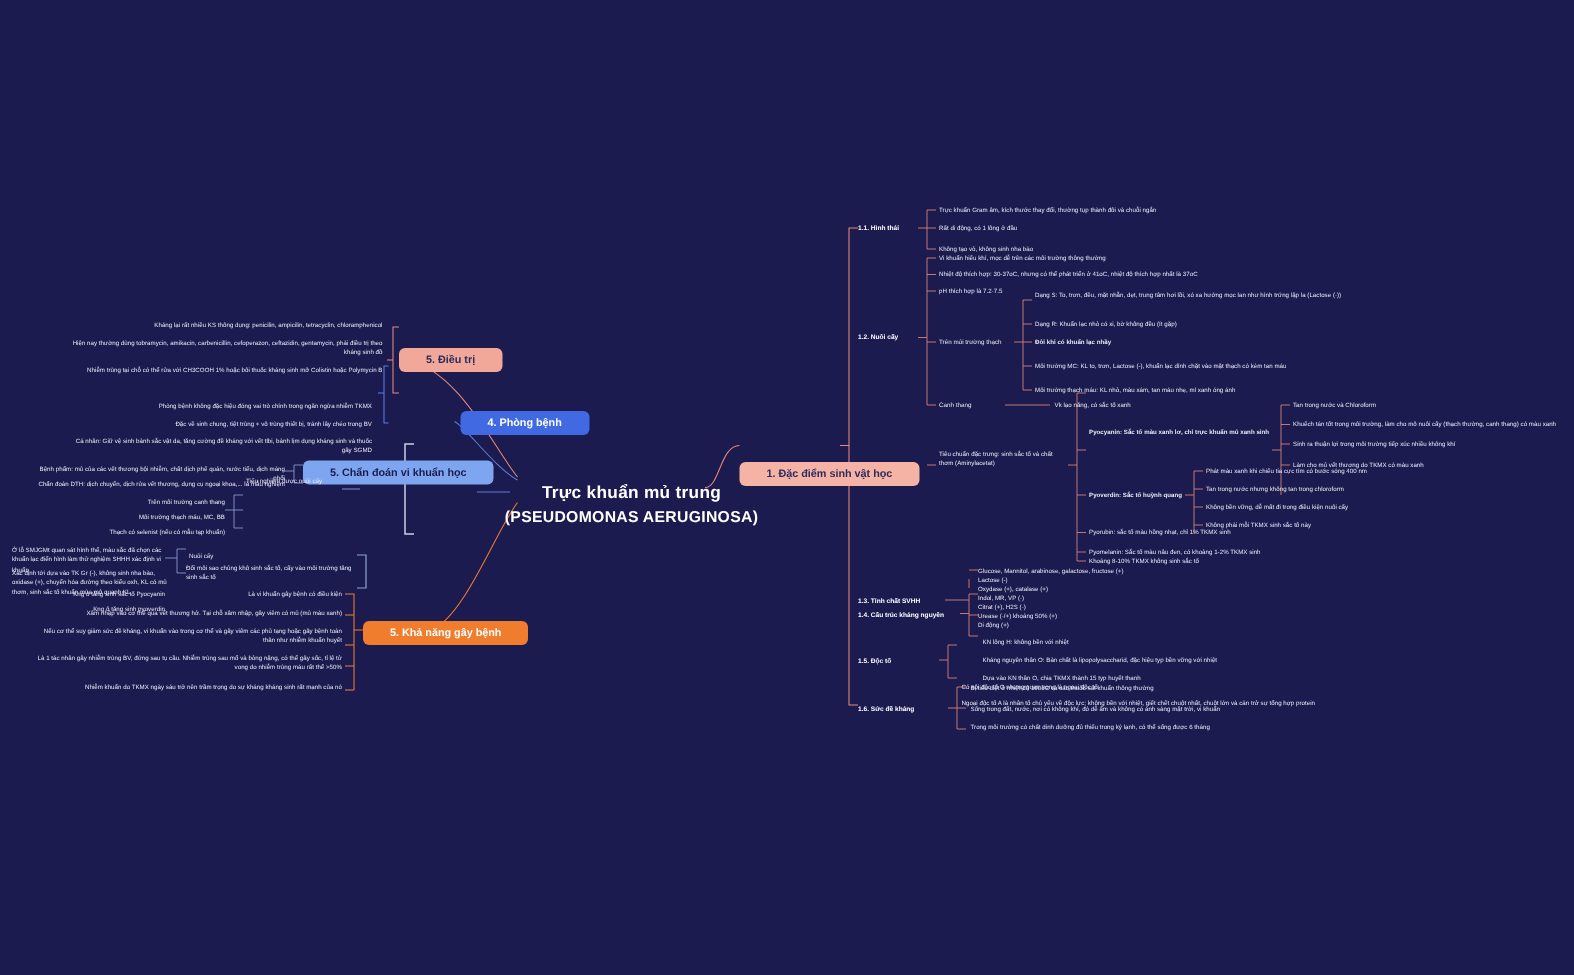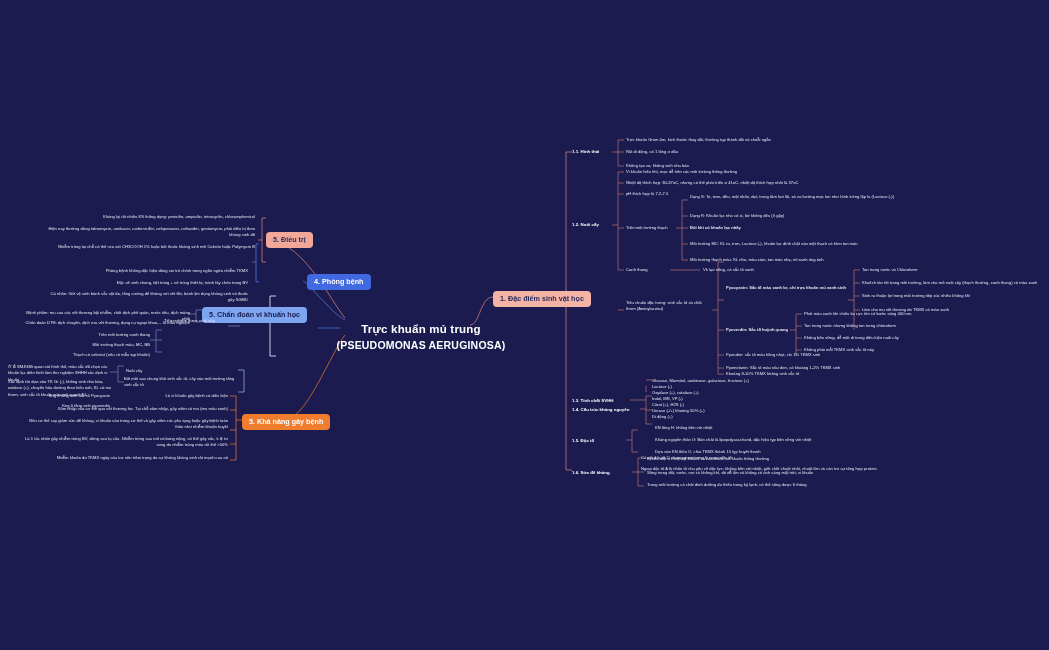--- a/index.html
+++ b/index.html
@@ -22,25 +22,25 @@
   }
   .center-node .l1{font-size:11.5px;letter-spacing:.2px;}
   .center-node .l2{font-size:10.5px;letter-spacing:.2px;}
 
   
   .pill{
     position:absolute;
     border-radius:4px;
     font-size:7.2px;
     font-weight:bold;
-    padding:4px 7px;
+    padding:4px 18px;
     white-space:nowrap;
     line-height:1.1;
   }
-  .pill.salmon{background:#f5b3a6;color:#2b2b5e;}
+  .pill.salmon{background:#f5b3a6;color:#2b2b5e;margin-top:17px;}
   .pill.blue{background:#4169e1;color:#ffffff;}
   .pill.lightblue{background:#7ea6f0;color:#1b1b4f;}
   .pill.orange{background:#f07c2e;color:#ffffff;}
   .pill.pinksoft{background:#f2a898;color:#2b2b5e;}
 
   
   .leaf{
     position:absolute;
     font-size:4.1px;
     line-height:1.55;

